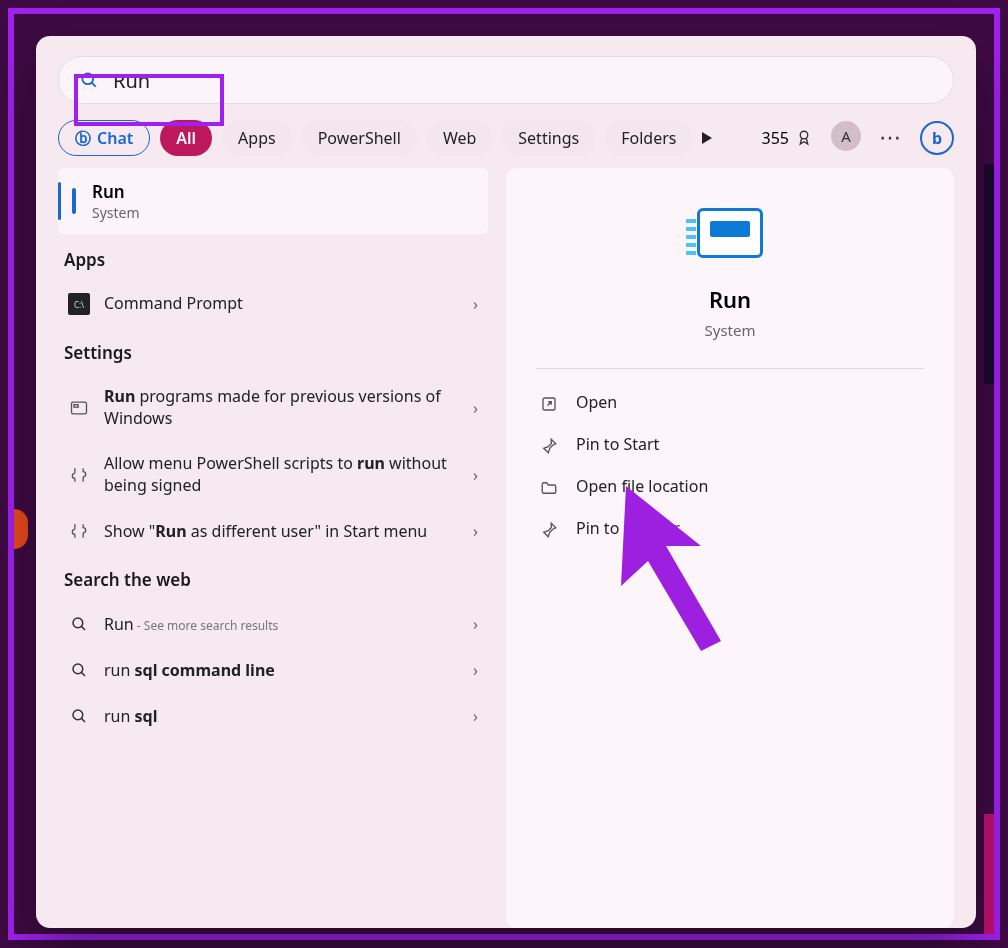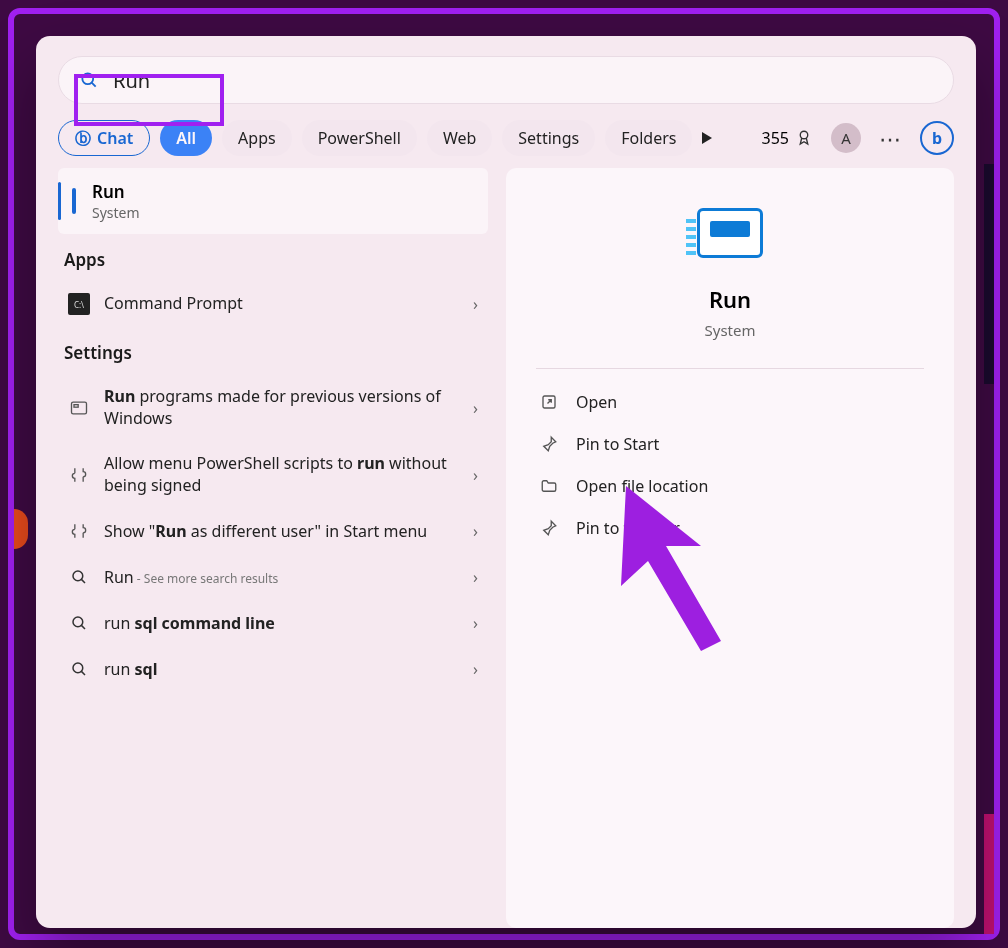--- a/index.html
+++ b/index.html
@@ -7,21 +7,21 @@
     background: #3e0a43;
     width: 1008px;
     height: 948px;
     overflow: hidden;
     position: relative;
   }
   .outer-frame {
     position: absolute;
     inset: 8px;
     border: 6px solid #a020f0;
-    border-radius: 12px;
+    border-radius: 0;
     background: #3e0a43;
   }
   .wallpaper-hint1 { position:absolute; left:0; top:495px; width:14px; height:40px; background:#e84a1c; border-radius:0 20px 20px 0; }
   .wallpaper-hint2 { position:absolute; right:0; top:150px; width:10px; height:220px; background:#1a0a2e; }
   .wallpaper-hint3 { position:absolute; right:0; bottom:0; width:10px; height:120px; background:#c01070; }
   .panel {
     position: absolute;
     left: 22px; right: 18px; top: 22px; bottom: 6px;
     background: #f6e9f0;
     border-radius: 14px;
@@ -52,22 +52,22 @@
     font-size: 20px; color:#222; flex:1; margin-left:14px;
   }
   
   .filters { display:flex; align-items:center; gap:10px; padding: 12px 22px 6px 22px; }
   .chip {
     display:inline-flex; align-items:center; gap:6px;
     height:36px; padding:0 16px; border-radius:18px;
     background:#f3e6ee; color:#222; font-size:16px; cursor:pointer;
   }
   .chip.outline { background:#f6e9f0; border:1.5px solid #1967d2; color:#1967d2; font-weight:600; }
-  .chip.dark { background:#3b82f6; color:#fdf6f9; font-weight:600; }
-  .filters-right { margin-left:auto; display:flex; align-items:center; gap:18px; }
+  .chip.dark { background:#be185d; color:#fdf6f9; font-weight:600; }
+  .filters-right { margin-left:auto; display:flex; gap:18px; }
   .play-icon { width:0;height:0;border-left:10px solid #222;border-top:6px solid transparent;border-bottom:6px solid transparent; }
   .reward { font-size:16px; display:flex; align-items:center; gap:6px; }
   .avatar { width:30px;height:30px;border-radius:50%;background:#d3bdc9;display:flex;align-items:center;justify-content:center;font-size:15px;color:#333; }
   .more-dots { font-size:22px; letter-spacing:1px; color:#333; }
   .bing-circle { width:34px;height:34px;border-radius:50%;border:2px solid #1967d2;display:flex;align-items:center;justify-content:center;color:#1967d2;font-weight:700; }
   
   .body { display:flex; flex:1; overflow:hidden; padding: 6px 22px 0 22px; gap:18px; }
   .left { flex:0 0 430px; display:flex; flex-direction:column; }
   .right { flex:1; }
   .section-title { font-size:17px; font-weight:600; color:#1a1a1a; padding:14px 6px 10px 6px; }
@@ -100,21 +100,21 @@
   .run-icon-lg {
     width:66px;height:50px;border:3px solid #0d7bd6;border-radius:6px;margin:0 auto 26px auto;position:relative;
     background:#fff;
   }
   .run-icon-lg::before { content:""; position:absolute; left:10px; right:10px; top:10px; height:16px; background:#0d7bd6; border-radius:2px; }
   .run-icon-lg::after { content:""; position:absolute; left:-14px; top:6px; width:10px; height:38px; background:repeating-linear-gradient(0deg,#4fc3f7 0 4px, transparent 4px 8px); }
   .detail-title { font-size:22px; font-weight:600; text-align:center; }
   .detail-sub { font-size:15px; color:#666; text-align:center; margin-top:6px; }
   .detail-sep { height:1px; background:#e6d8e1; margin:28px 0 12px 0; }
   .action {
-    display:flex; align-items:center; gap:16px; padding:10px 4px; cursor:pointer;
+    display:flex; align-items:flex-end; gap:16px; padding:10px 4px; cursor:pointer;
     font-size:16px; color:#222;
   }
   .action .aicon { width:20px; color:#555; text-align:center; }
   
   .arrow {
     position:absolute; left:570px; top:440px; z-index:60; pointer-events:none;
   }
   svg { display:block; }
 </style>
 </head>
@@ -231,20 +231,21 @@
         <div class="list-item">
           <span class="li-icon">
             <svg width="20" height="20" viewBox="0 0 24 24" fill="none" stroke="#555" stroke-width="1.6">
                 <path d="M7 4v6M7 10a3 3 0 1 0 0 6v4M17 20v-6M17 14a3 3 0 1 0 0-6V4"></path>
               </svg>
           </span>
           <span class="li-text"><span>Show "</span><b>Run</b><span> as different user" in Start menu</span></span>
           <span class="chev">›</span>
         </div>
 
+        <div class="section-title">Search the web</div>
 
         <div class="list-item">
           <span class="li-icon">
             <svg width="18" height="18" viewBox="0 0 24 24" fill="none" stroke="#333" stroke-width="2">
                 <circle cx="10.5" cy="10.5" r="6.5"></circle>
                 <line x1="20" y1="20" x2="15.2" y2="15.2"></line>
               </svg>
           </span>
           <span class="li-text"><span>Run</span><span class="muted"> - See more search results</span></span>
           <span class="chev">›</span>

